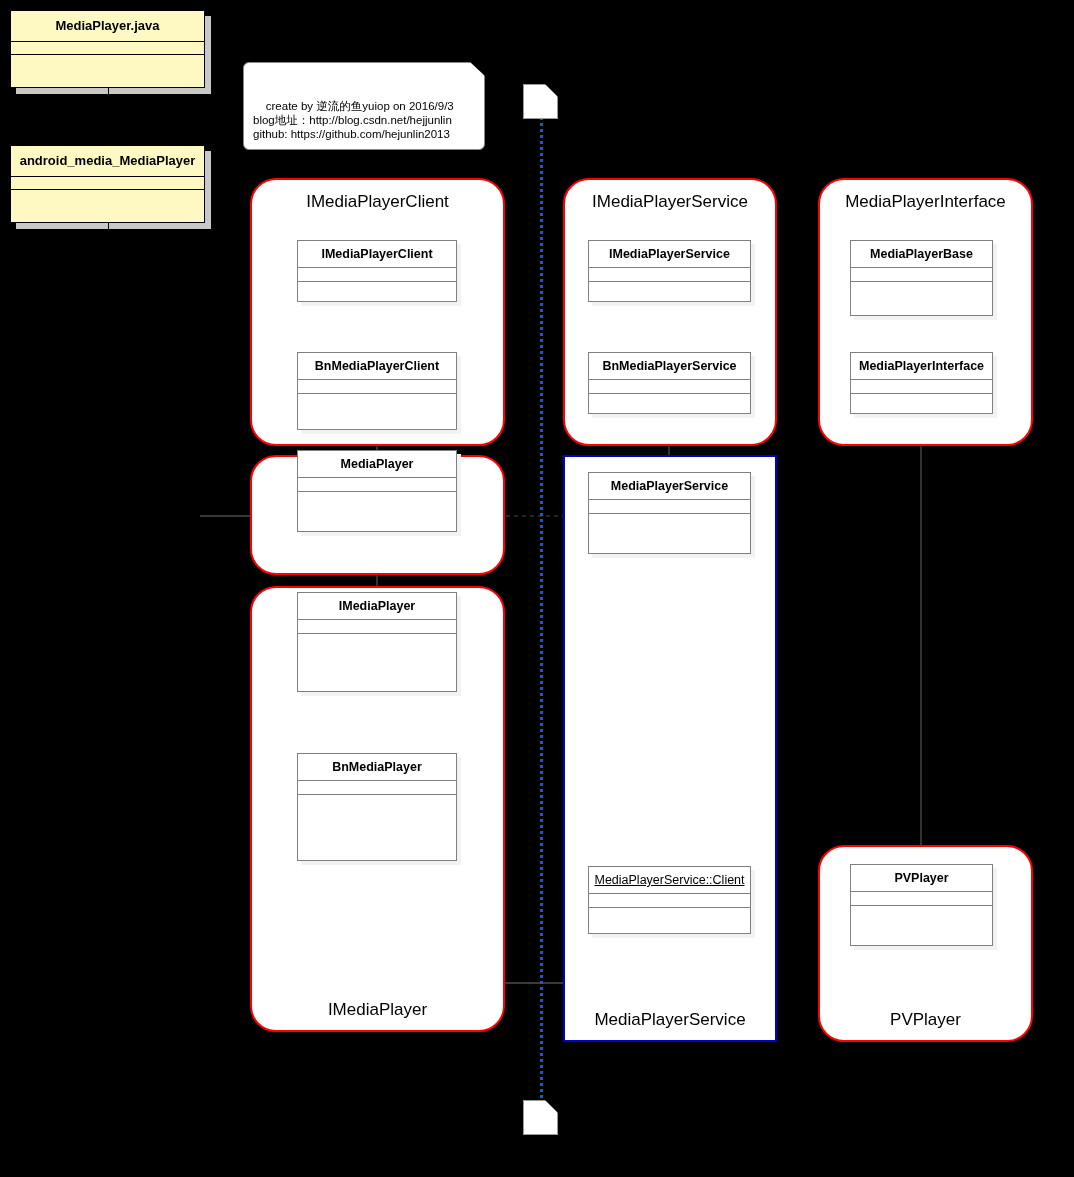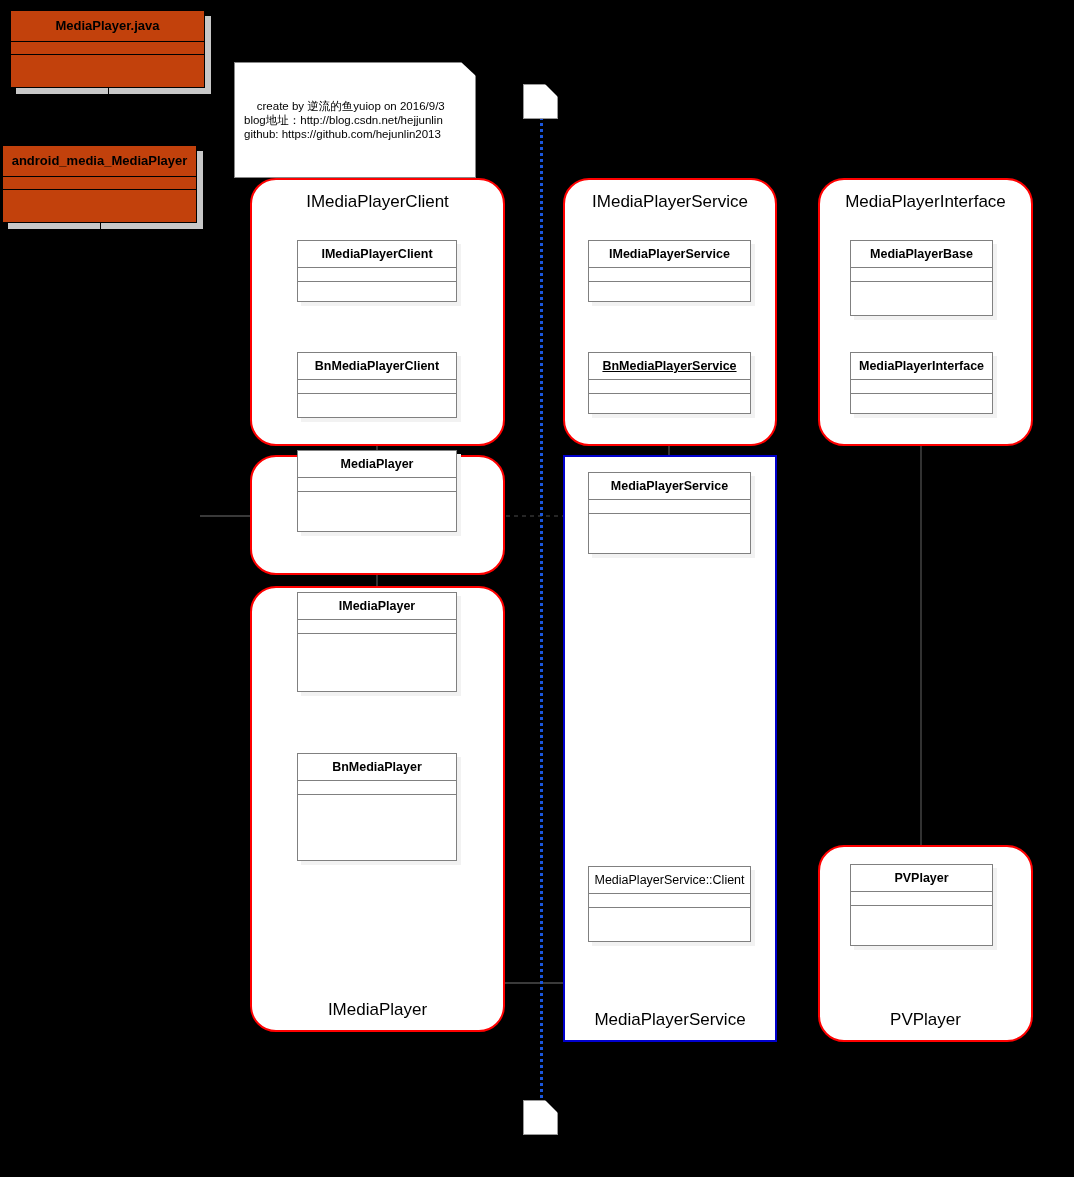--- a/index.html
+++ b/index.html
@@ -19,21 +19,21 @@
   .cls{position:absolute;box-sizing:border-box;background:#ffffff;
        border:1px solid #808080;box-shadow:4px 4px 0 0 #f2f2f2;}
   .cls .name{height:26px;line-height:26px;text-align:center;
        font-size:12.5px;font-weight:bold;color:#000;
        border-bottom:1px solid #808080;white-space:nowrap;}
   .cls .name.plain{font-weight:normal;font-size:12.5px;}
   .cls .attrs{height:13px;border-bottom:1px solid #808080;}
   .cls .ops{height:1px;}
 
   
-  .filebox{position:absolute;box-sizing:border-box;background:#c2410c;
+  .filebox{position:absolute;box-sizing:border-box;background:#fef9c3;
        border:1px solid #000000;box-shadow:6px 6px 0 0 #c8c8c8;}
   .filebox .name{height:30px;line-height:30px;text-align:center;
        font-size:13px;font-weight:bold;color:#000;
        border-bottom:1px solid #000;white-space:nowrap;}
   .filebox .attrs{height:12px;border-bottom:1px solid #000;}
   .filebox .tick{position:absolute;left:50%;bottom:-9px;width:1px;height:9px;
        background:#000;}
 
   
   .note{position:absolute;background:#ffffff;border:1px solid #888;
@@ -112,28 +112,28 @@
     <path d="M568,906 L584,906" stroke="#333" stroke-width="1.4" fill="none" stroke-dasharray="3,3" marker-end="url(#openarrow)"></path>
   </svg>
 
   <div class="filebox" style="left:10px;top:10px;width:195px;height:78px;">
     <div class="name">MediaPlayer.java</div>
     <div class="attrs"></div>
     <div class="ops"></div>
     <div class="tick"></div>
   </div>
 
-  <div class="filebox" style="left:2px;top:145px;width:195px;height:78px;">
+  <div class="filebox" style="left:10px;top:145px;width:195px;height:78px;">
     <div class="name">android_media_MediaPlayer</div>
     <div class="attrs"></div>
     <div class="ops"></div>
     <div class="tick"></div>
   </div>
 
-  <div class="note" style="left:234px;top:62px;width:242px;height:116px;">
+  <div class="note" style="left:243px;top:62px;width:242px;height:88px;border-radius:6px;">
     <span class="fold"></span>
     <span>create by 逆流的鱼yuiop on 2016/9/3
 blog地址：http://blog.csdn.net/hejjunlin
 github: https://github.com/hejunlin2013</span>
   </div>
 
   <div style="position:absolute;left:540px;top:110px;width:0;height:1000px;
               border-left:3px dotted #1a56dd;"></div>
   <div class="docglyph" style="left:523px;top:84px;width:35px;height:35px;">
     <span class="fold"></span>
@@ -143,21 +143,21 @@
   </div>
 
   <div class="pkg" style="left:250px;top:178px;width:255px;height:268px;">
     <div class="pkg-title" style="top:12px;">IMediaPlayerClient</div>
   </div>
   <div class="cls" style="left:297px;top:240px;width:160px;height:62px;">
     <div class="name">IMediaPlayerClient</div>
     <div class="attrs"></div>
     <div class="ops"></div>
   </div>
-  <div class="cls" style="left:297px;top:352px;width:160px;height:66px;">
+  <div class="cls" style="left:297px;top:352px;width:160px;height:78px;">
     <div class="name">BnMediaPlayerClient</div>
     <div class="attrs"></div>
     <div class="ops"></div>
   </div>
 
   <div class="pkg" style="left:250px;top:455px;width:255px;height:120px;"></div>
   <div class="cls" style="left:297px;top:450px;width:160px;height:82px;">
     <div class="name">MediaPlayer</div>
     <div class="attrs"></div>
     <div class="ops"></div>
@@ -178,35 +178,35 @@
   </div>
 
   <div class="pkg" style="left:563px;top:178px;width:214px;height:268px;">
     <div class="pkg-title" style="top:12px;">IMediaPlayerService</div>
   </div>
   <div class="cls" style="left:588px;top:240px;width:163px;height:62px;">
     <div class="name">IMediaPlayerService</div>
     <div class="attrs"></div>
     <div class="ops"></div>
   </div>
-  <div class="cls" style="left:588px;top:352px;width:163px;height:62px;text-decoration:underline;">
+  <div class="cls" style="left:588px;top:352px;width:163px;height:62px;">
     <div class="name">BnMediaPlayerService</div>
     <div class="attrs"></div>
     <div class="ops"></div>
   </div>
 
   <div class="pkg blue" style="left:563px;top:455px;width:214px;height:587px;">
     <div class="pkg-title" style="bottom:10px;">MediaPlayerService</div>
   </div>
   <div class="cls" style="left:588px;top:472px;width:163px;height:82px;">
     <div class="name">MediaPlayerService</div>
     <div class="attrs"></div>
     <div class="ops"></div>
   </div>
-  <div class="cls" style="left:588px;top:866px;width:163px;height:76px;">
+  <div class="cls" style="left:588px;top:866px;width:163px;height:68px;text-decoration:underline;">
     <div class="name plain">MediaPlayerService::Client</div>
     <div class="attrs"></div>
     <div class="ops"></div>
   </div>
 
   <div class="pkg" style="left:818px;top:178px;width:215px;height:268px;">
     <div class="pkg-title" style="top:12px;">MediaPlayerInterface</div>
   </div>
   <div class="cls" style="left:850px;top:240px;width:143px;height:76px;">
     <div class="name">MediaPlayerBase</div>

